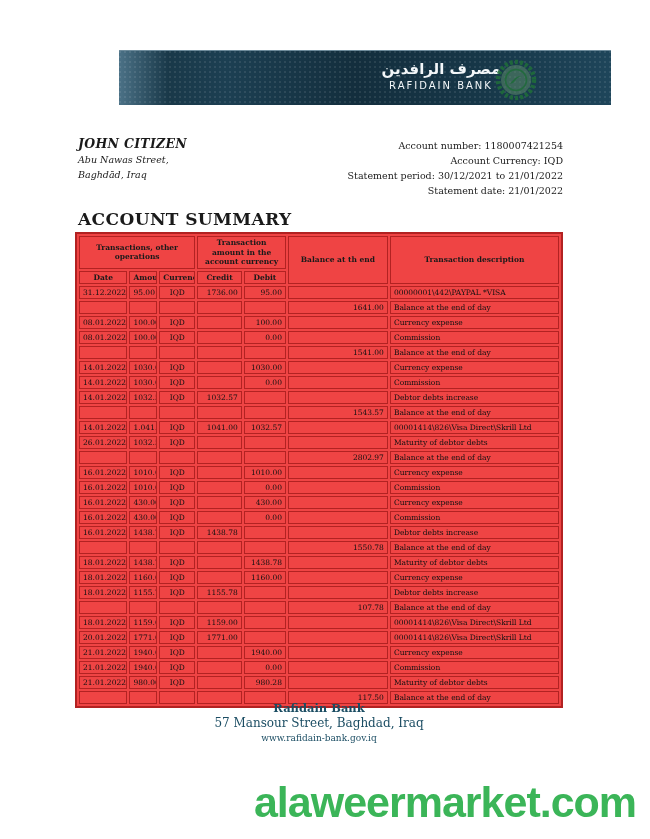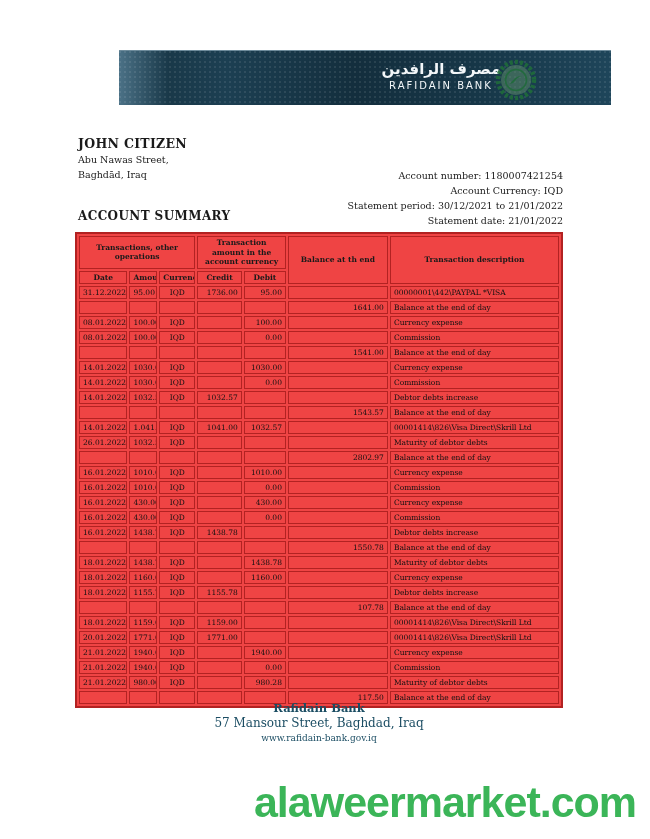--- a/index.html
+++ b/index.html
@@ -22,26 +22,26 @@
     background-size:5px 5px,100% 100%;
     border-top:1px solid #6d8b9b;
     margin-left:44px;
   }
   .banner-text{position:absolute;left:252px;top:9px;width:140px;text-align:center;color:#f3f7f9;}
   .banner-ar{font-family:"DejaVu Sans",sans-serif;font-size:15px;font-weight:bold;direction:rtl;line-height:18px;}
   .banner-en{font-family:"DejaVu Sans",sans-serif;font-size:10px;letter-spacing:2px;line-height:15px;}
   .emblem{position:absolute;left:374px;top:6px;width:46px;height:46px;}
 
   
-  .holder{position:absolute;left:78px;top:136px;line-height:15px;}
+  .holder{position:absolute;left:78px;top:136px;line-height:15px;font-style:italic;}
   .holder-name{font-size:12.5px;font-weight:bold;letter-spacing:.3px;line-height:16px;}
   .holder-line{font-size:9.5px;}
-  .acct-info{position:absolute;right:87px;top:138px;text-align:right;font-size:9.5px;line-height:15px;margin-top:30px;}
-
-  .section-title{position:absolute;left:78px;top:209px;font-size:12px;font-weight:bold;letter-spacing:.4px;}
+  .acct-info{position:absolute;right:87px;top:138px;text-align:right;font-size:9.5px;line-height:15px;}
+
+  .section-title{position:absolute;left:78px;top:209px;font-size:17px;font-weight:bold;letter-spacing:.4px;}
 
   
   table.stmt{
     position:absolute;left:75px;top:232px;width:488px;
     border-collapse:separate;border-spacing:2px;
     border:2px solid var(--red);
     table-layout:fixed;background:#ef4444;
   }
   table.stmt th,table.stmt td{
     border:1px solid var(--red);

